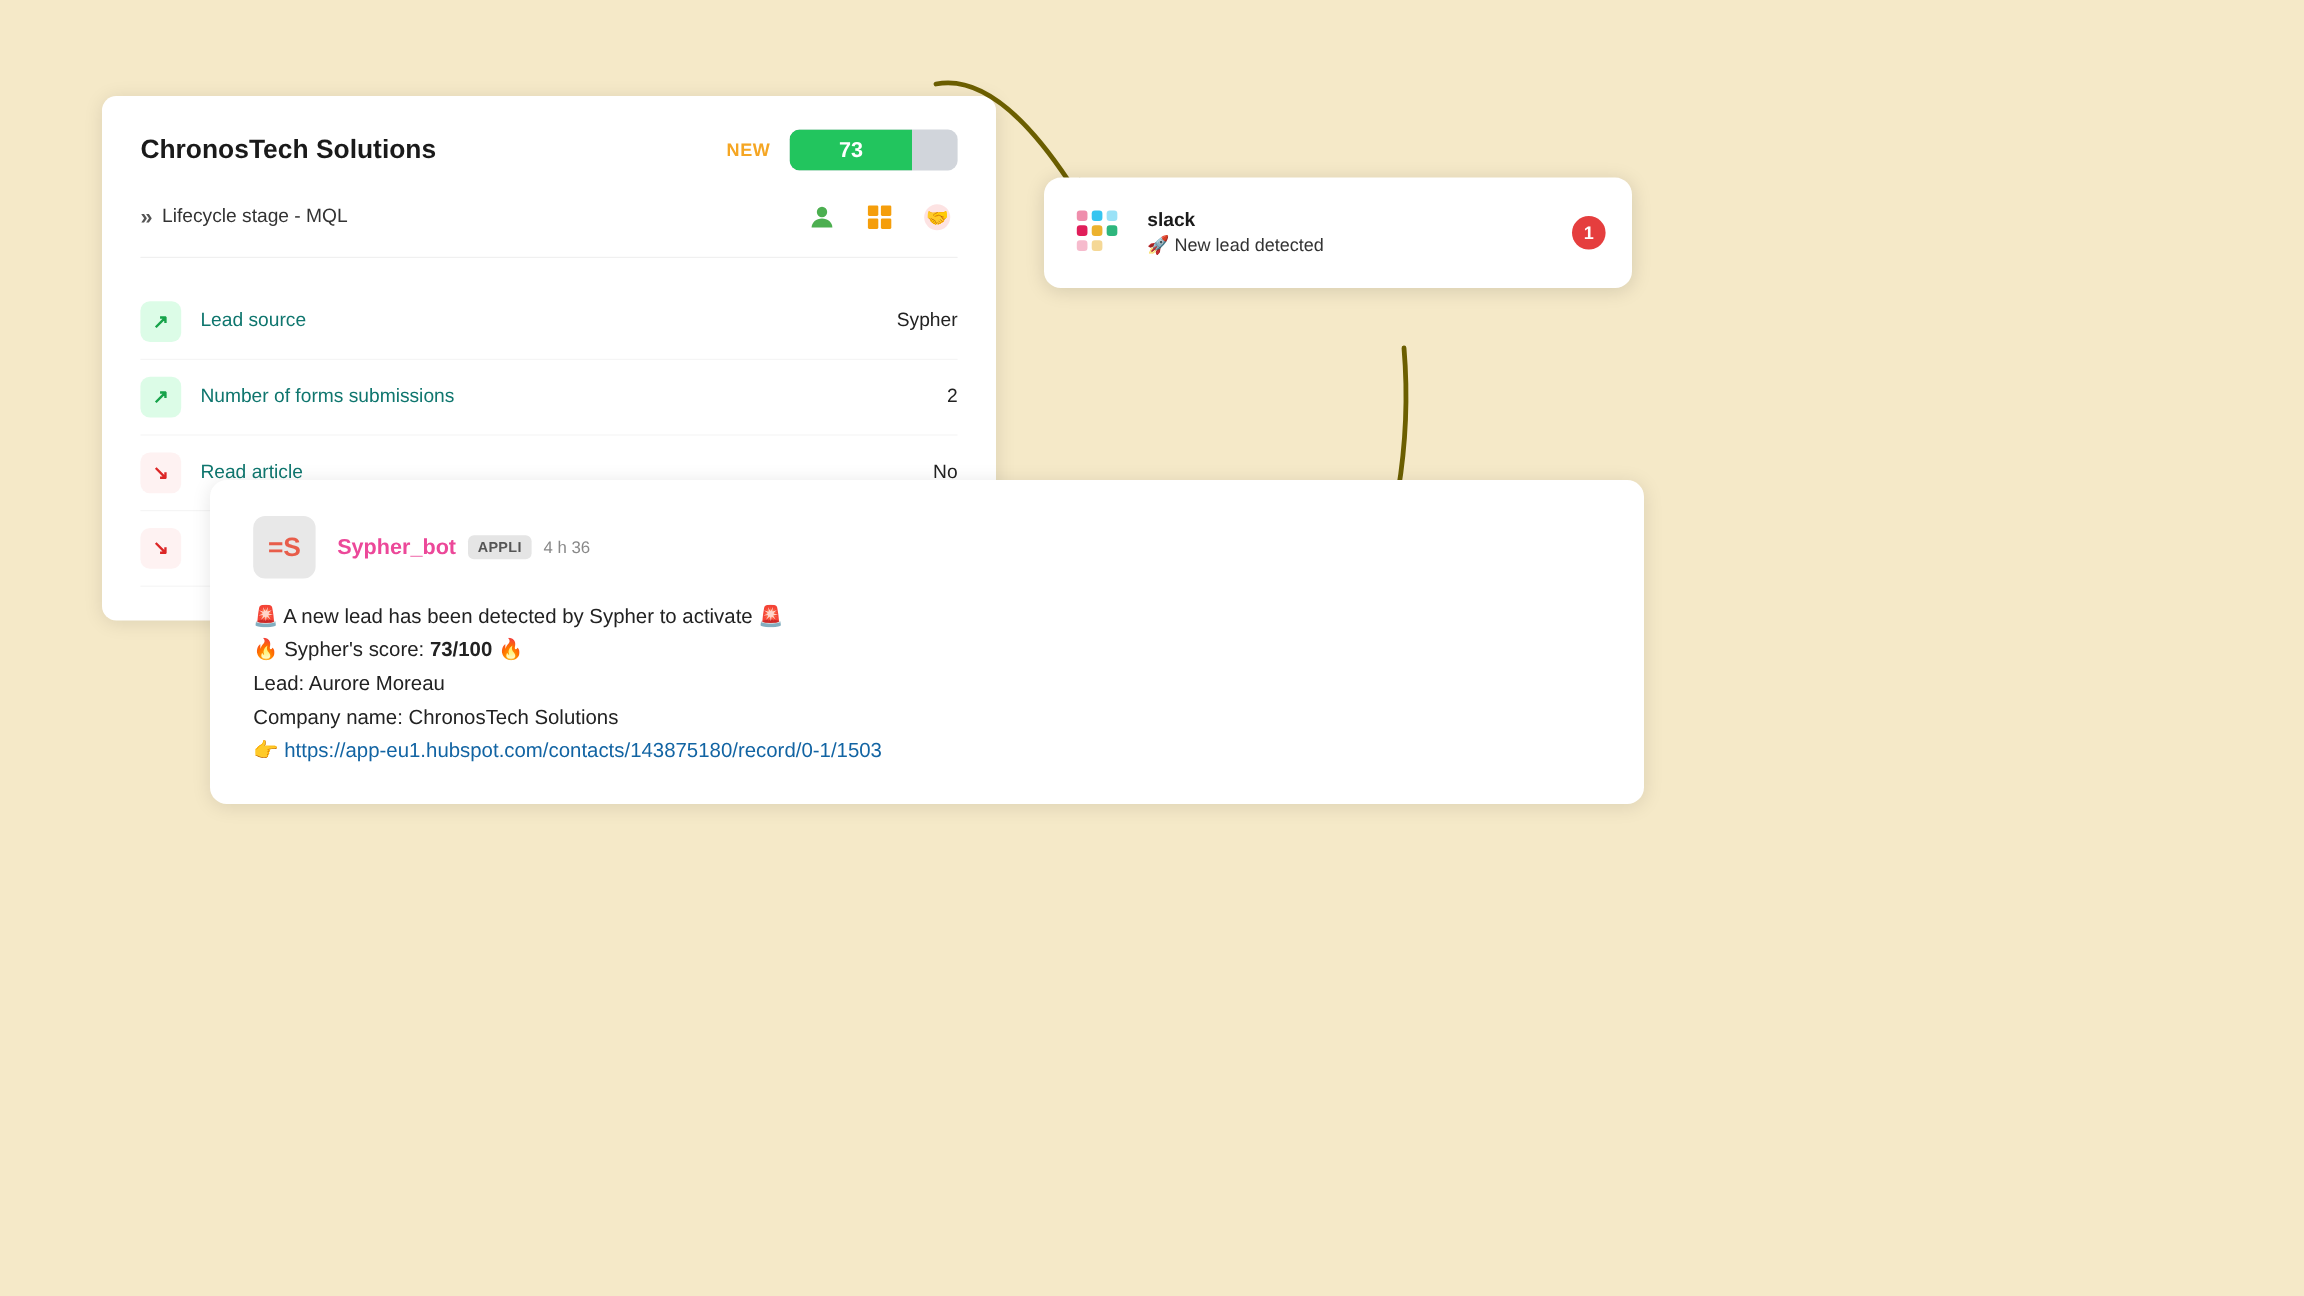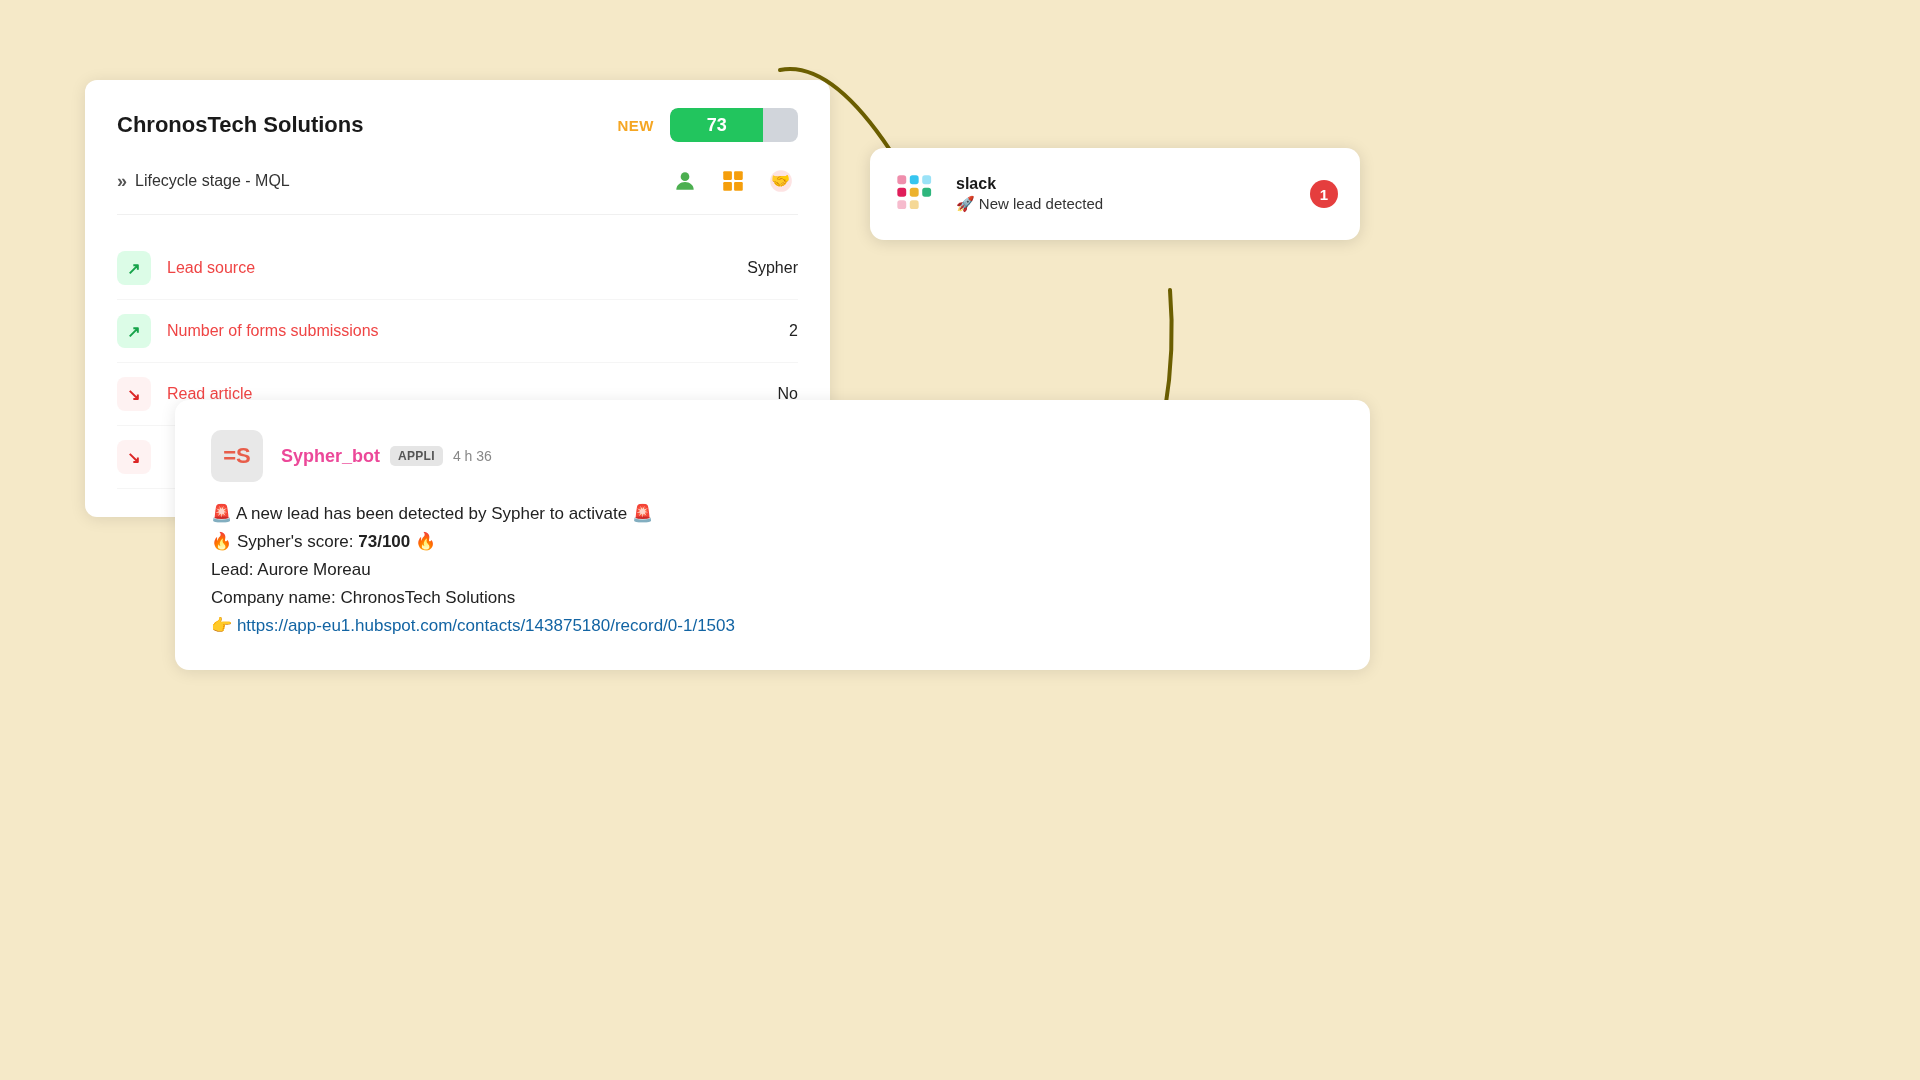--- a/index.html
+++ b/index.html
@@ -47,21 +47,21 @@
     .new-badge {
       font-size: 15px;
       font-weight: 700;
       color: #f5a623;
       letter-spacing: 0.5px;
     }
 
     .score-bar {
       display: flex;
       align-items: center;
-      width: 128px;
+      width: 140px;
       height: 34px;
       background: #d1d5db;
       border-radius: 8px;
       overflow: hidden;
     }
 
     .score-fill {
       background: #22c55e;
       height: 100%;
       display: flex;
@@ -134,21 +134,21 @@
     .metric-icon-box.green {
       background: #dcfce7;
     }
 
     .metric-icon-box.red-light {
       background: #fef2f2;
     }
 
     .metric-name {
       font-size: 16px;
-      color: #ef4444;
+      color: #0f766e;
       flex: 1;
     }
 
     .metric-value {
       font-size: 16px;
       color: #222;
       font-weight: 400;
       margin-left: auto;
     }
 

